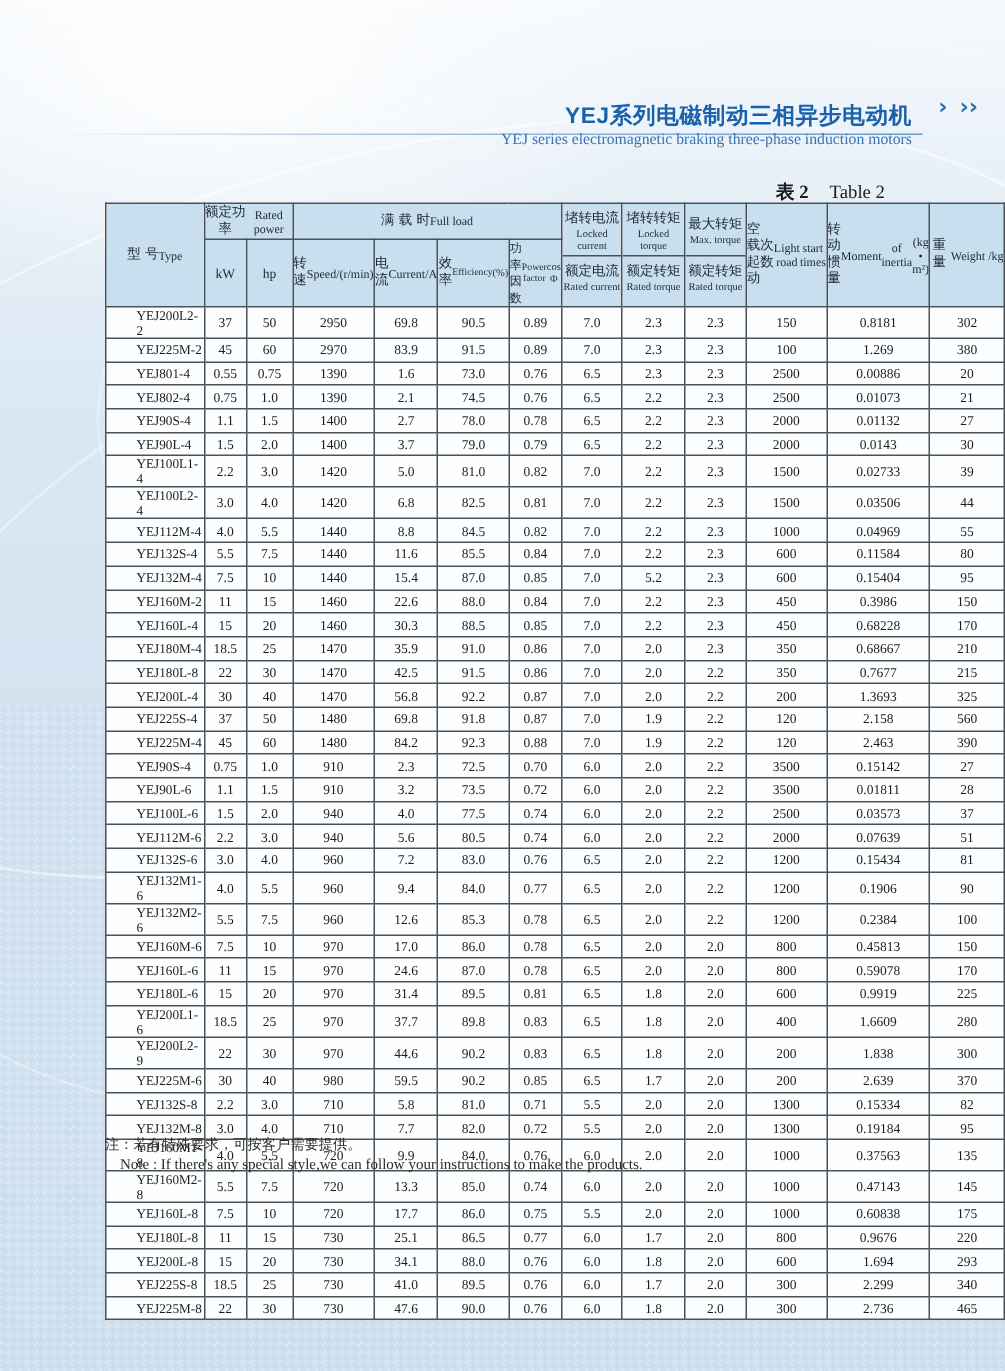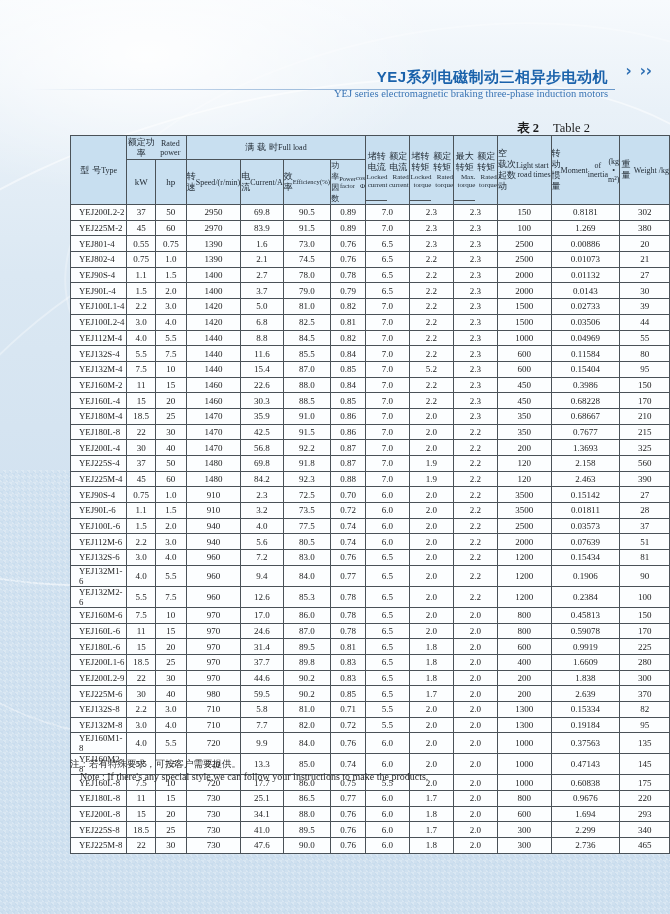--- a/index.html
+++ b/index.html
@@ -29,28 +29,28 @@
 
   .table-label{position:absolute;top:120px;left:70px;width:520px;text-align:right;font-size:12.5px;color:#1c1c1c;}
   .table-label .cn{font-weight:bold;margin-right:14px;}
 
   table.spec{position:absolute;left:70px;top:135px;border-collapse:collapse;table-layout:fixed;
       background:rgba(252,253,255,.95);border:1.5px solid #3f474f;}
   table.spec th,table.spec td{border:1px solid #4a5258;overflow:hidden;}
   thead th{background:#c8dff0;font-weight:normal;padding:0;vertical-align:middle;text-align:center;color:#1e2730;}
   .cn9{font-family:"DejaVu Sans",sans-serif;font-size:9px;line-height:11px;}
   .en8{font-size:8px;line-height:9px;}
-  .en7{font-size:7px;line-height:8px;text-align:right;}
+  .en7{font-size:7px;line-height:8px;}
   .en65{font-size:6.5px;line-height:7.5px;}
   .hcell{display:flex;flex-direction:row;justify-content:center;align-items:center;height:100%;}
-  .frac{display:flex;flex-direction:row;height:62px;}
+  .frac{display:flex;flex-direction:column;height:62px;}
   .frac .half{flex:1;display:flex;flex-direction:column;justify-content:center;align-items:center;}
   .frac .num{border-bottom:1px solid #4a5258;}
   tbody td{font-size:9px;text-align:center;padding:0 1px;height:14.7px;color:#1c1c1c;background:rgba(252,254,255,.9);}
-  tbody td.type-cell{text-align:left;padding-left:8px;font-size:8.8px;}
+  tbody td.type-cell{text-align:left;padding-left:20px;font-size:8.8px;}
 
   .notes{position:absolute;left:70px;top:757px;color:#2b2b2b;}
   .note-cn{font-family:"DejaVu Sans",sans-serif;font-size:9.5px;line-height:13px;}
   .note-en{font-size:10px;line-height:14px;margin-left:10px;}
 </style>
 </head>
 <body>
 
 <div class="layer glow"></div>
 <div class="swoosh sw1"></div>

